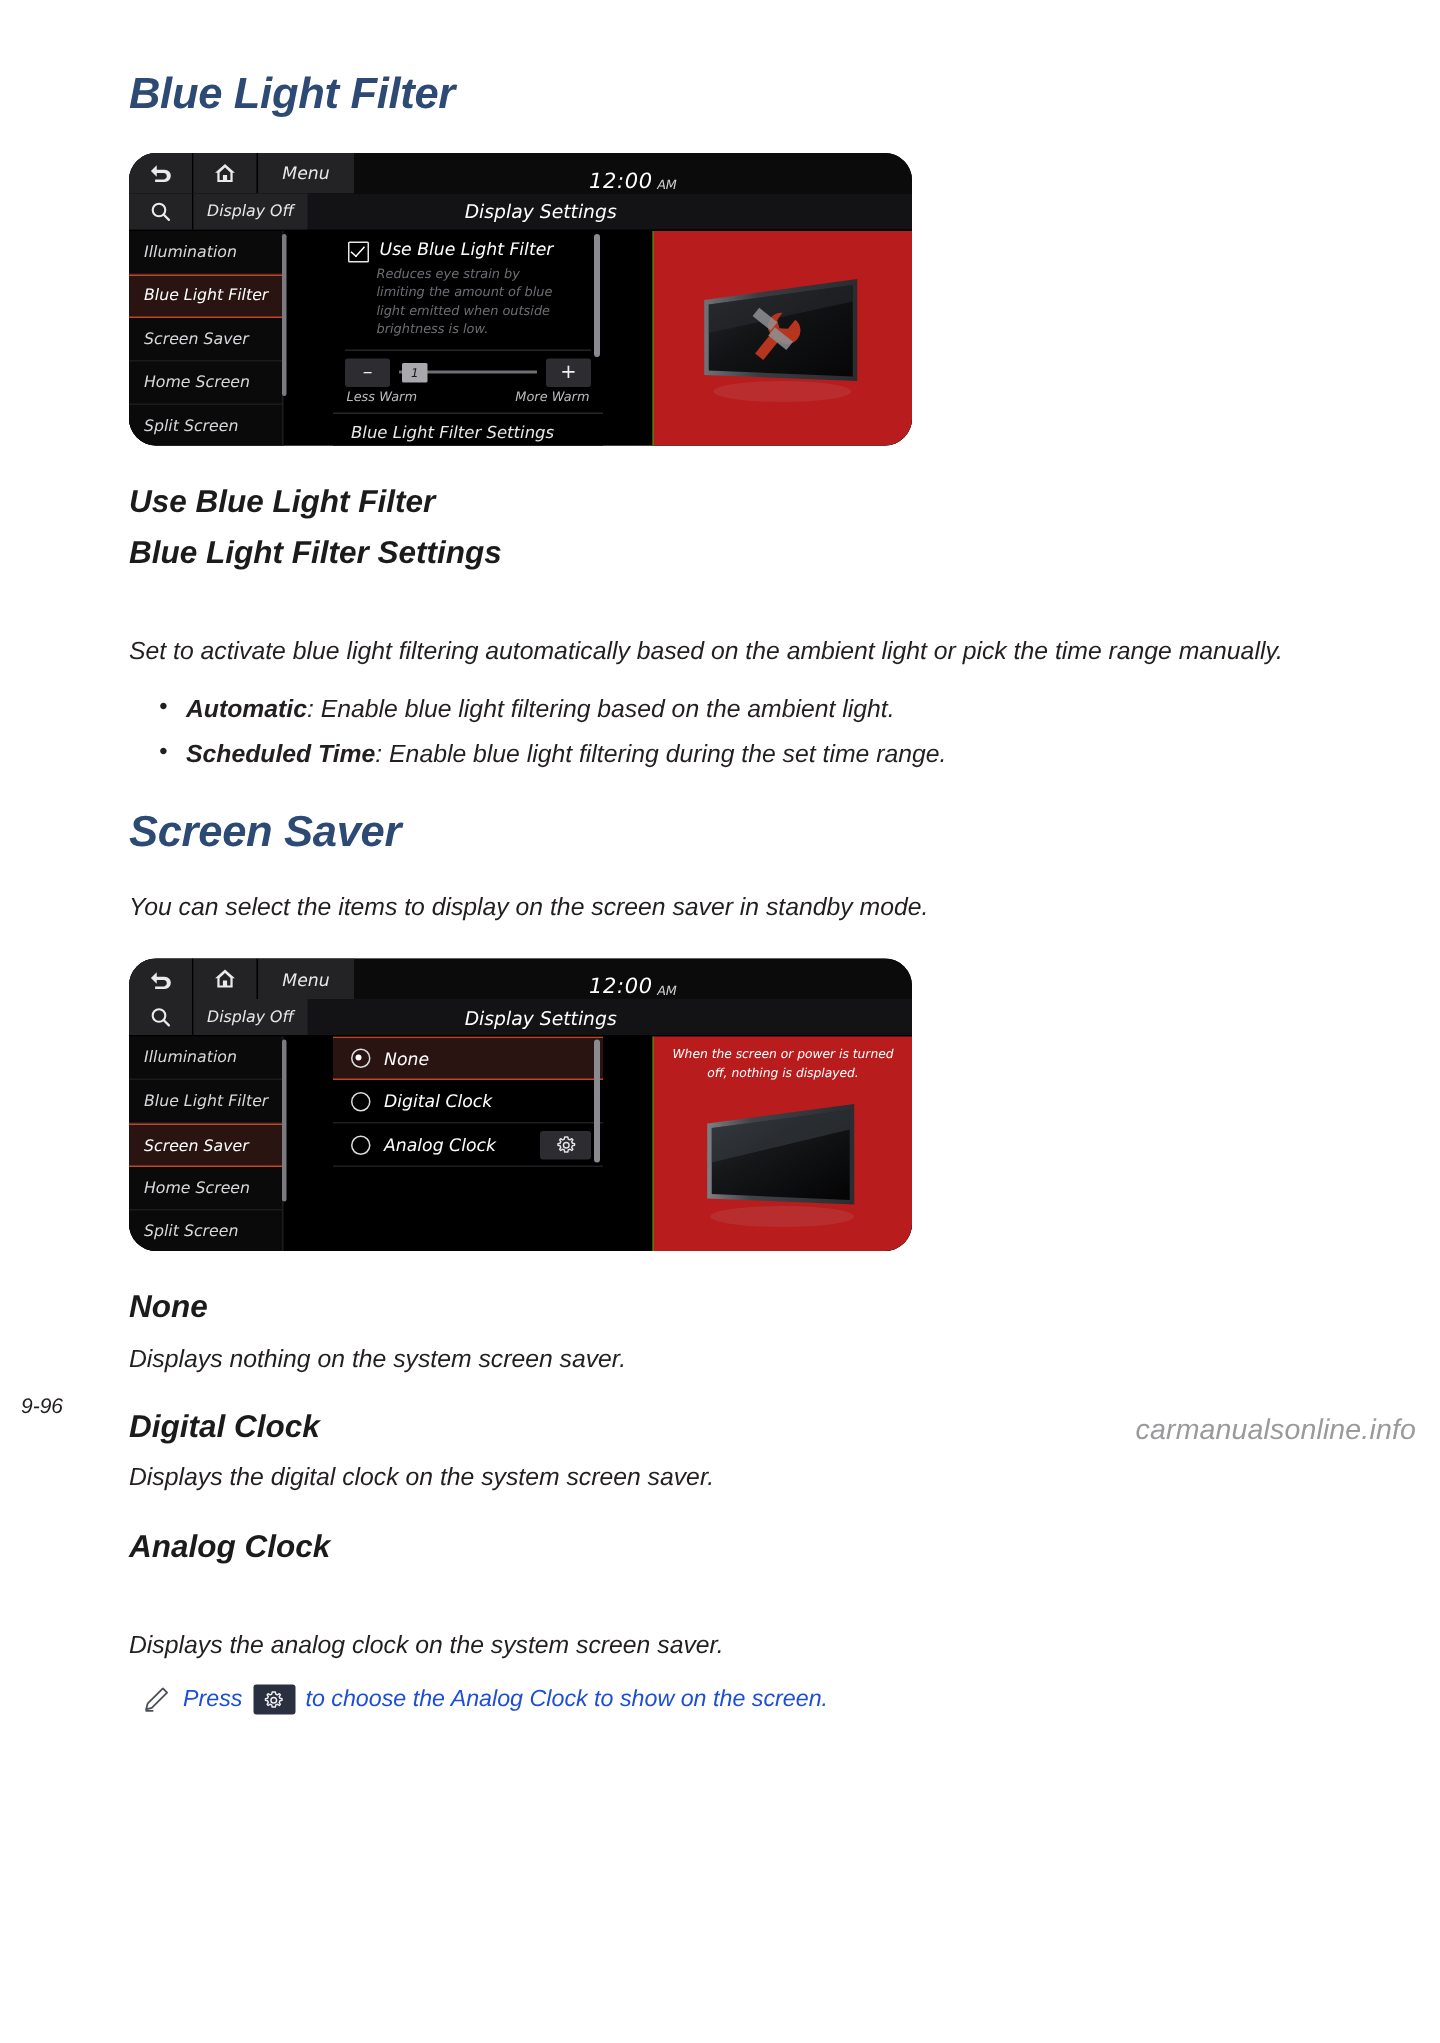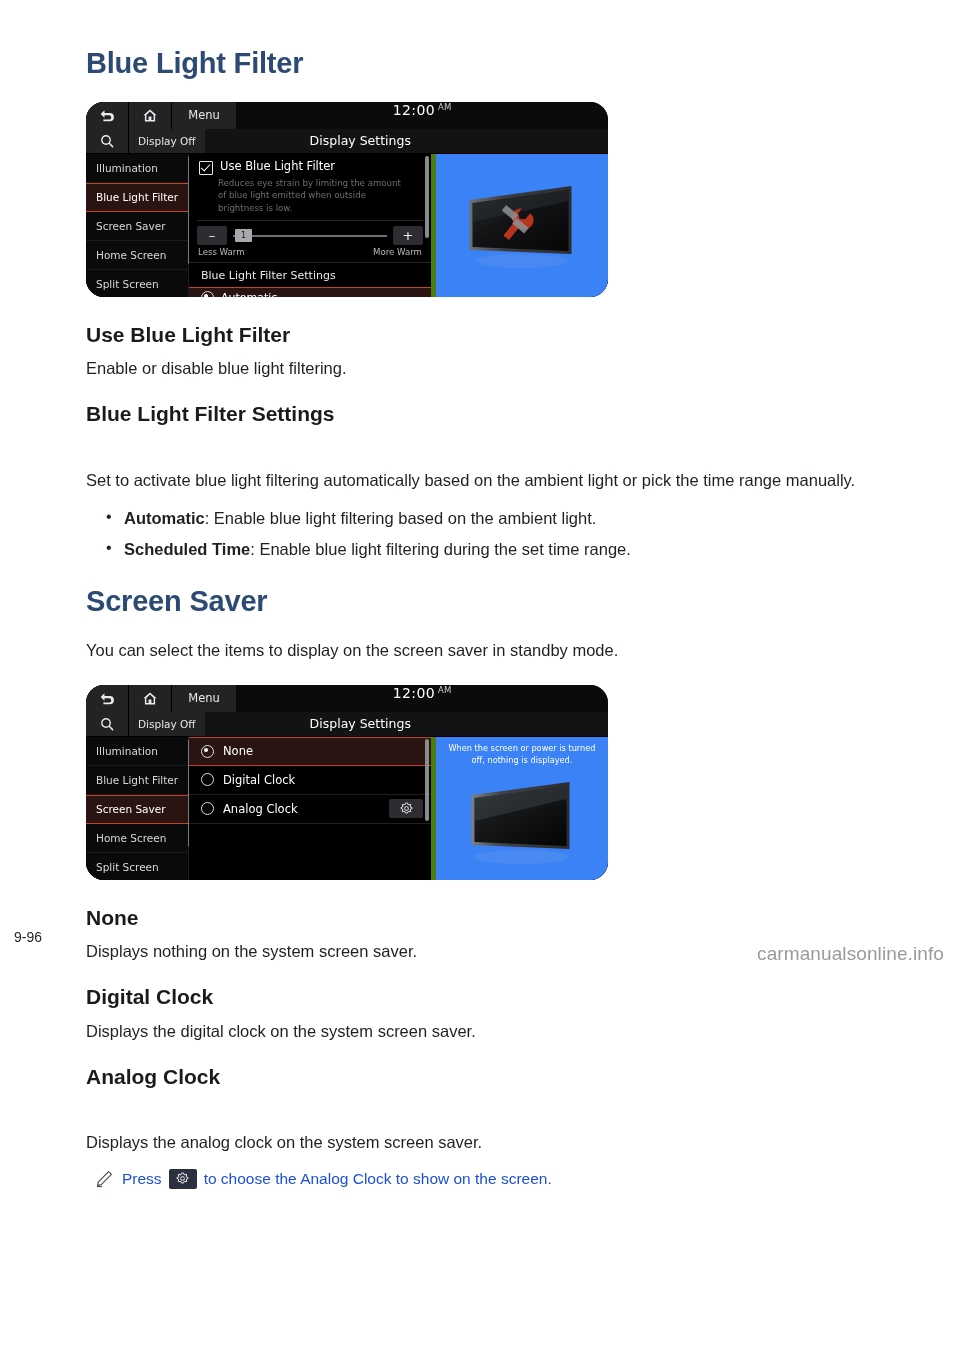--- a/index.html
+++ b/index.html
@@ -12,21 +12,21 @@
     height: 1362px;
     position: relative;
     font-family: "Liberation Sans", sans-serif;
     color: #231f20;
     overflow: hidden;
   }
 
   .page {
     position: absolute;
     left: 0; top: 0;
-    width: 960px; height: 975px;
+    width: 960px; height: 975px; font-style: italic;
   }
 
   .content {
     position: absolute;
     left: 86px;
     top: 48px;
     width: 790px;
   }
 
   
@@ -154,21 +154,21 @@
     background: #232326;
     display: flex;
     align-items: center;
     justify-content: center;
     color: #e8e8ea;
     font-size: 11.5px;
   }
   .hu-clock {
     flex: 1;
     display: flex;
-    align-items: flex-start;
+    align-items: flex-end;
     justify-content: center;
     gap: 3px;
     color: #ffffff;
   }
   .hu-clock .t { font-size: 14px; letter-spacing: 0.4px; }
   .hu-clock .ampm { font-size: 8.5px; color: #cfcfd2; }
 
   
   .hu-titlebar {
     position: relative;
@@ -198,20 +198,21 @@
     font-size: 12.5px;
     margin-right: 92px;
   }
 
   
   .hu-body {
     position: relative;
     display: flex;
     height: 144px;
     background: #000;
+    gap: 33px;
   }
 
   
   .hu-nav {
     width: 102px;
     background: #0a0a0b;
     border-right: 1px solid #1d1d20;
     position: relative;
   }
   .hu-nav-item {
@@ -406,22 +407,22 @@
     width: 34px; height: 19px;
     background: #2d2d31;
     border-radius: 2px;
     display: flex; align-items: center; justify-content: center;
     flex: 0 0 auto;
   }
 
   
   .hu-preview {
     width: 172px;
-    background: #3b82f6;
-    border-left: 5px solid #4d7c0f;
+    background: #b91c1c;
+    border-left: 1px solid #4d7c0f;
     position: relative;
     overflow: hidden;
   }
   .preview-caption {
     color: #ffffff;
     font-size: 8.2px;
     text-align: center;
     padding: 5px 6px 0 6px;
     line-height: 1.5;
   }
@@ -550,21 +551,20 @@
                 <path d="M8 11 L19 22 L14 27 L3 16 Z" fill="#8d9195" opacity="0.85"></path>
               </g>
               <ellipse cx="62" cy="79" rx="46" ry="7" fill="#b9c8d6" opacity="0.10"></ellipse>
             </svg>
           </div>
         </div>
       </div>
     </div>
 
     <h2 class="sub-title">Use Blue Light Filter</h2>
-    <p class="body-text">Enable or disable blue light filtering.</p>
 
     <h2 class="sub-title">Blue Light Filter Settings</h2>
     <p class="body-text tight">Set to activate blue light filtering automatically based on the ambient light or pick the time range manually.</p>
 
     <ul class="bullets">
       <li>
         <b>Automatic</b><span>: Enable blue light filtering based on the ambient light.</span>
       </li>
       <li>
         <b>Scheduled Time</b><span>: Enable blue light filtering during the set time range.</span>

